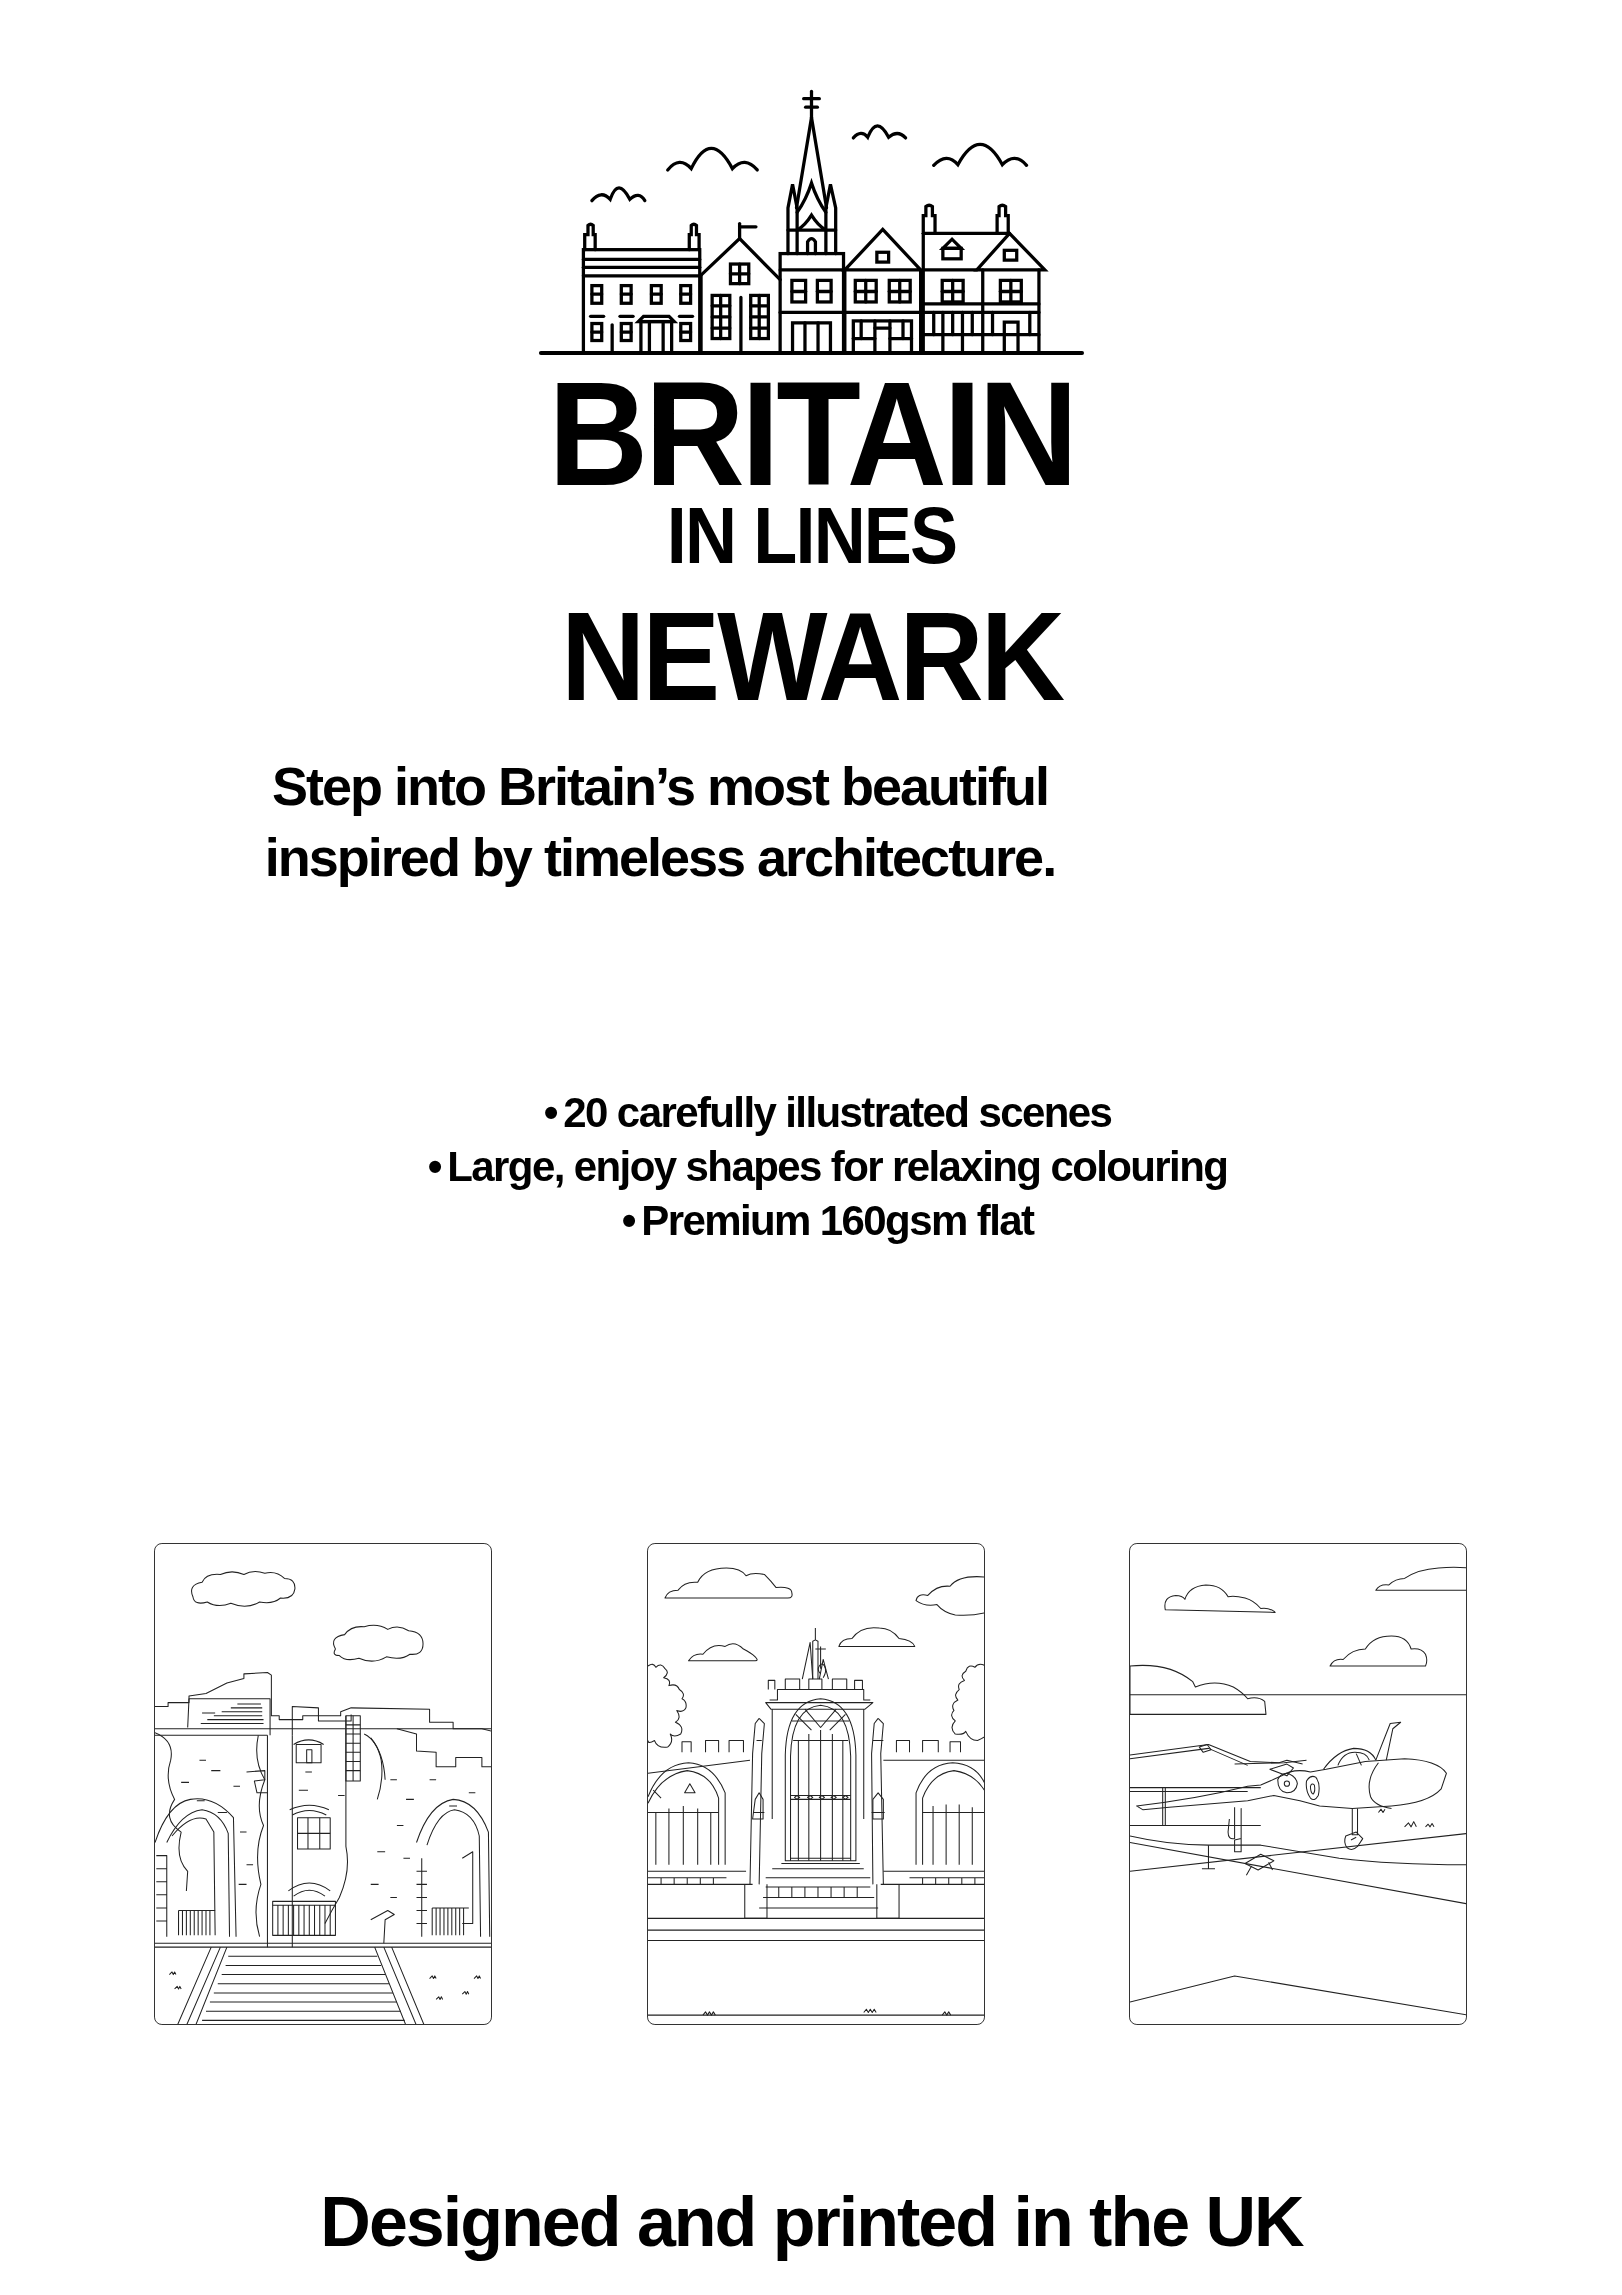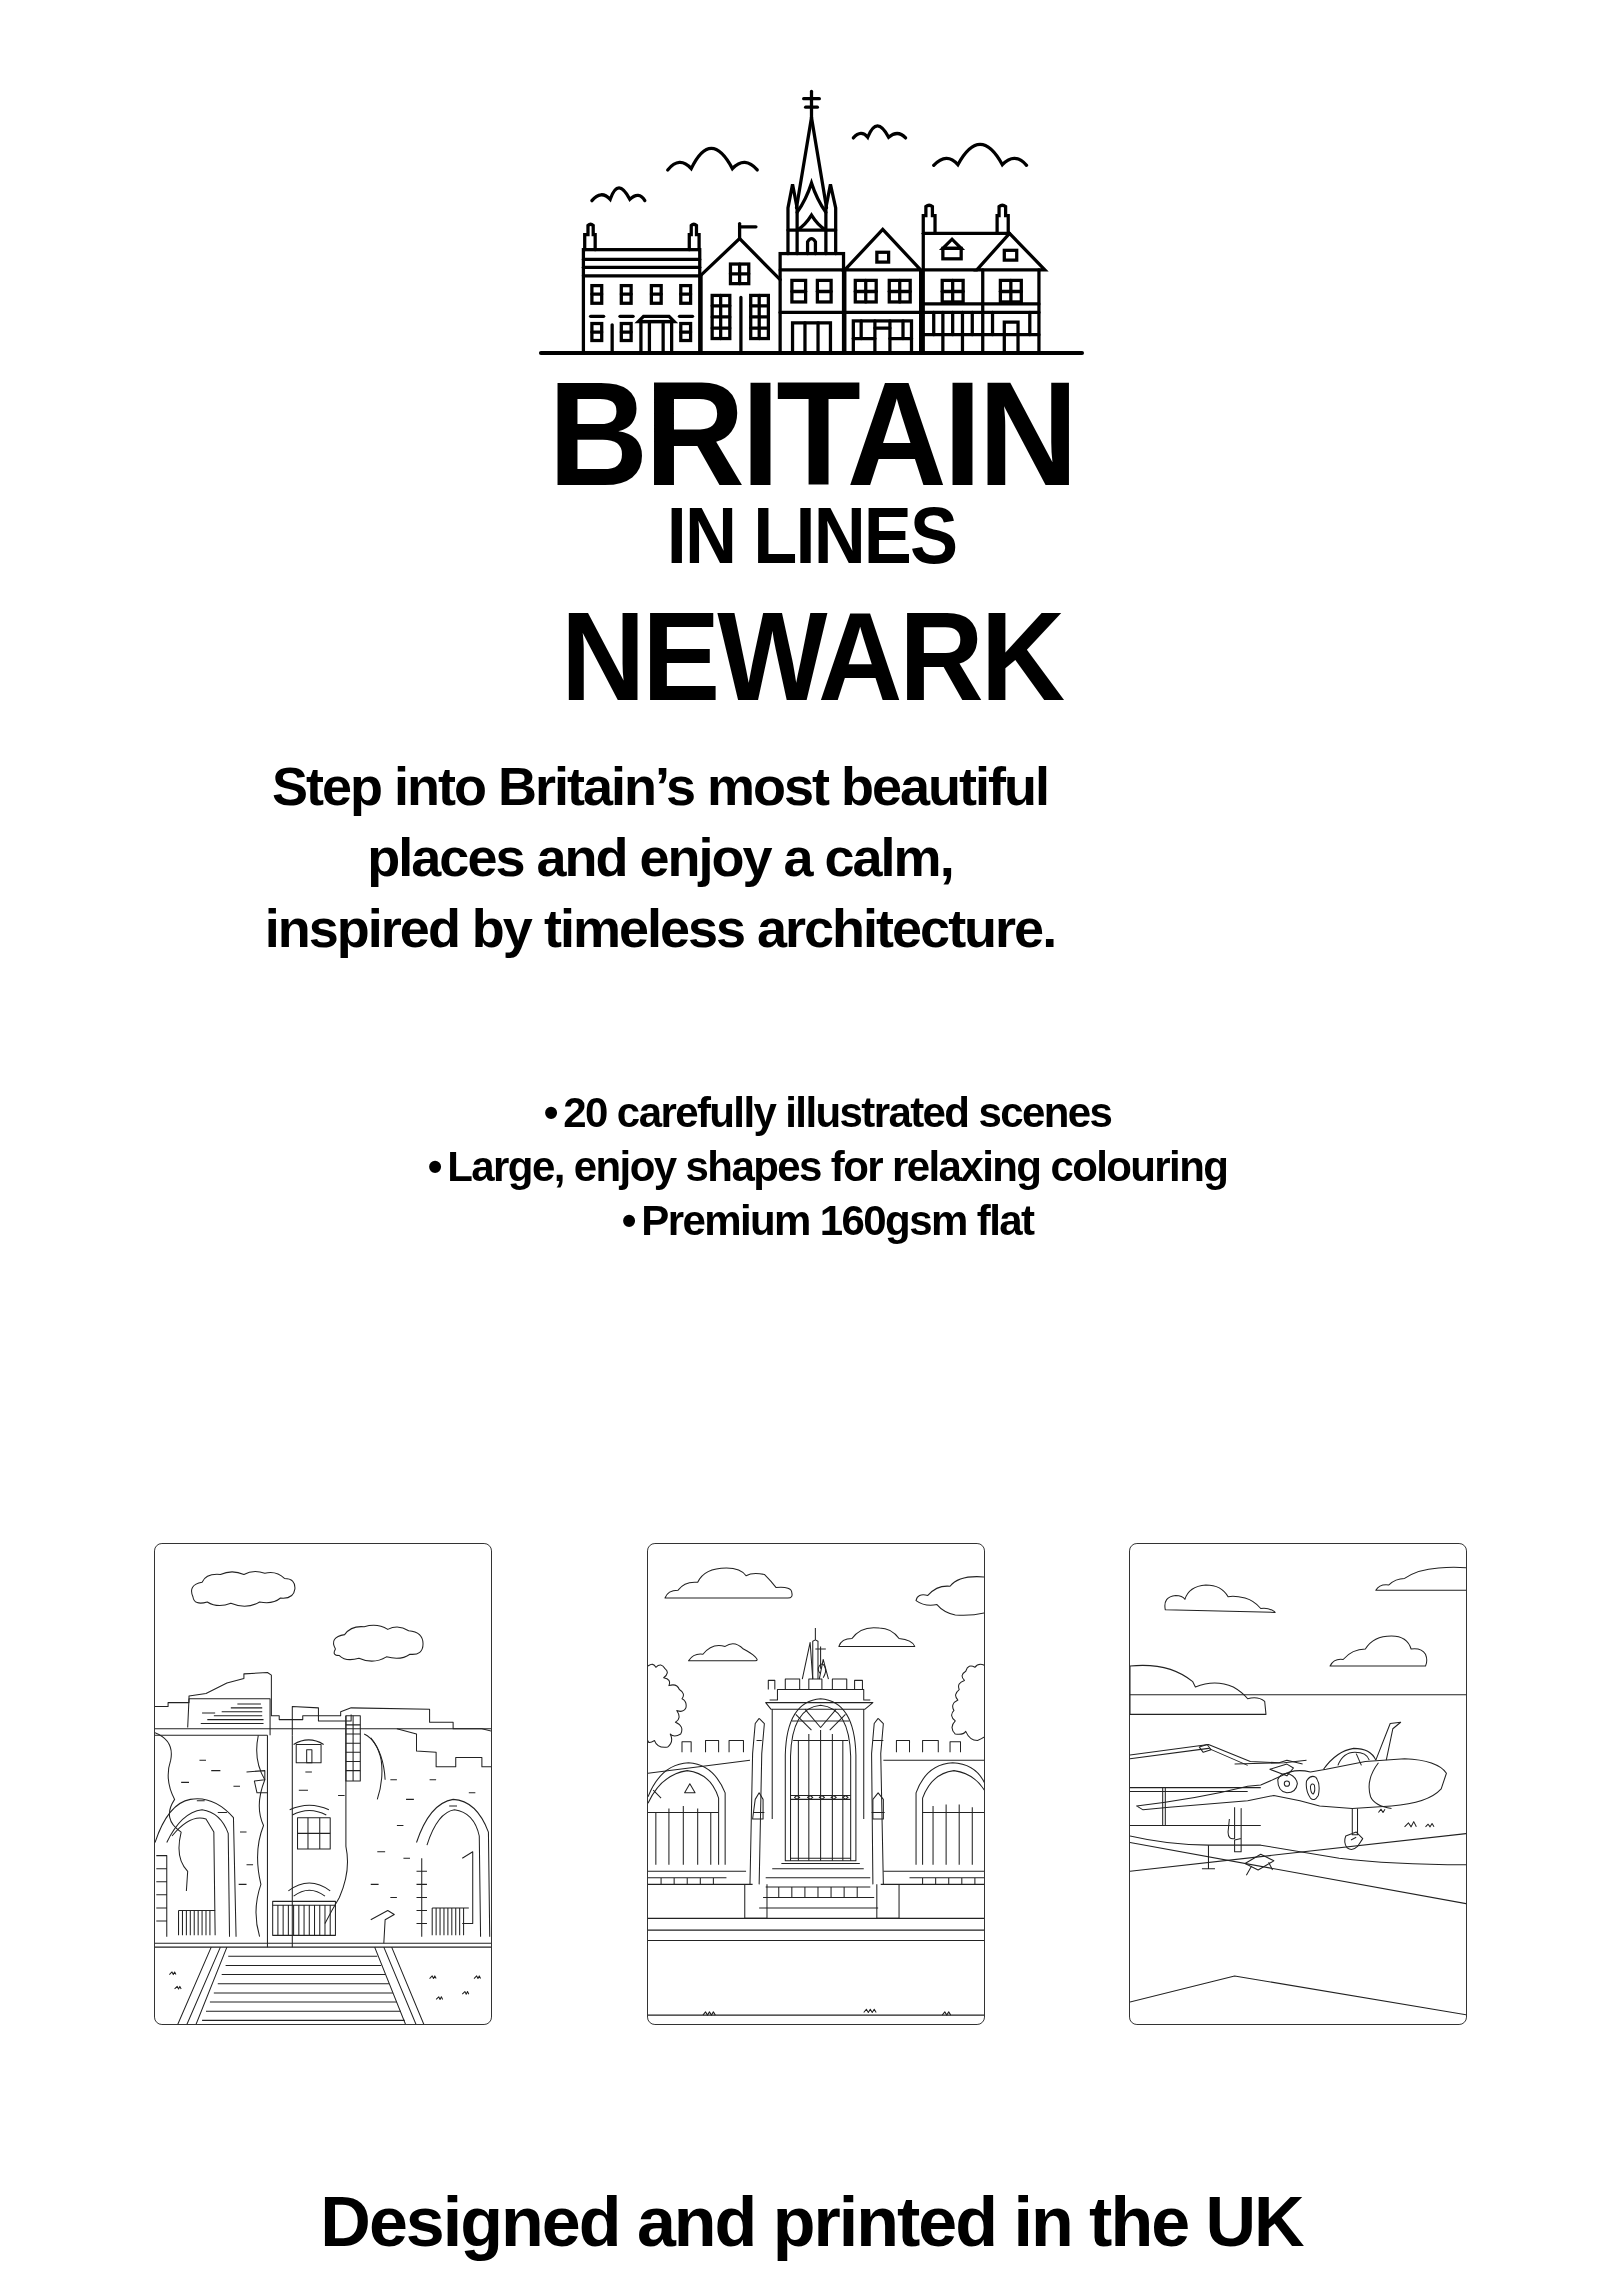--- a/index.html
+++ b/index.html
@@ -164,21 +164,20 @@
     <path d="M1535 540 L1535 493 L1556 493 L1556 540"></path>
   </g>
 </svg>
 
 <div class="center-line title-britain">BRITAIN</div>
 <div class="center-line title-inlines">IN LINES</div>
 <div class="center-line title-town">NEWARK</div>
 
 <div class="tagline">
   <span class="tagline-line">Step into Britain’s most beautiful</span>
-  <span class="tagline-line">places and enjoy a calm,</span>
   <span class="tagline-line">inspired by timeless architecture.</span>
 </div>
 
 <ul class="features">
   <li class="feature-item"><span class="bullet">•</span><span>20 carefully illustrated scenes</span></li>
   <li class="feature-item"><span class="bullet">•</span><span>Large, enjoy shapes for relaxing colouring</span></li>
   <li class="feature-item"><span class="bullet">•</span><span>Premium 160gsm flat</span></li>
 </ul>
 
 <div class="card" style="left:154px;">

